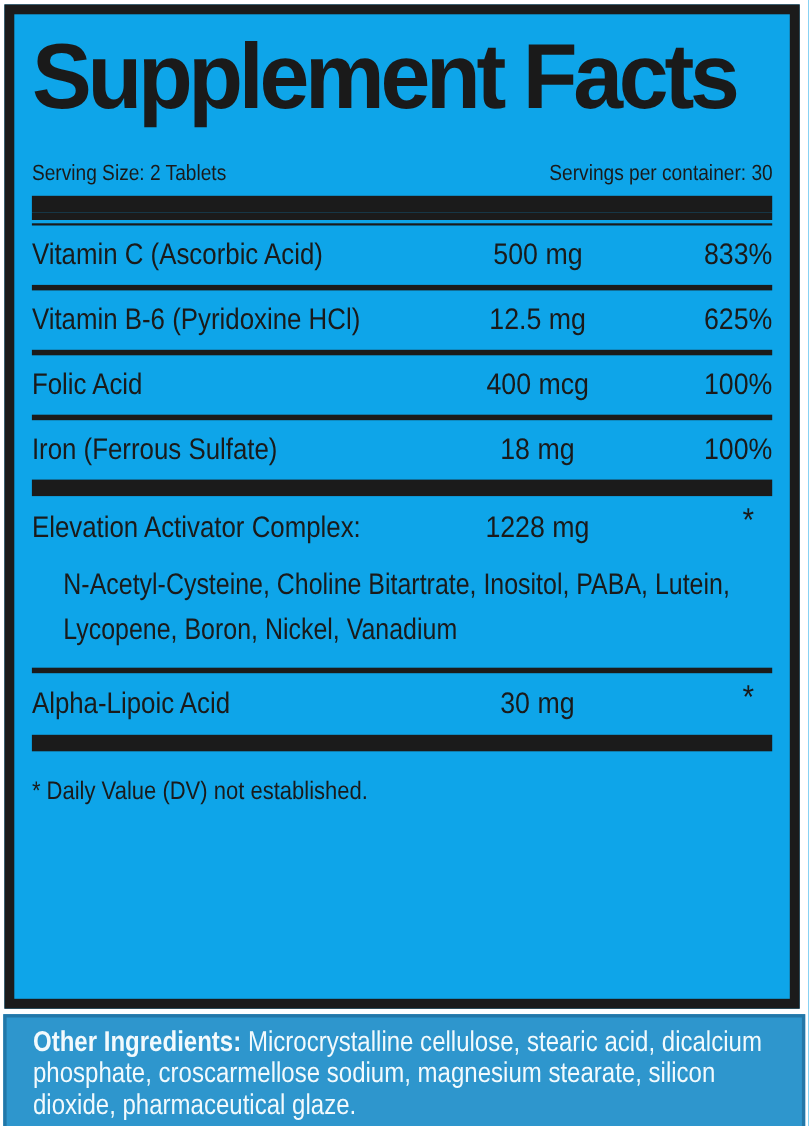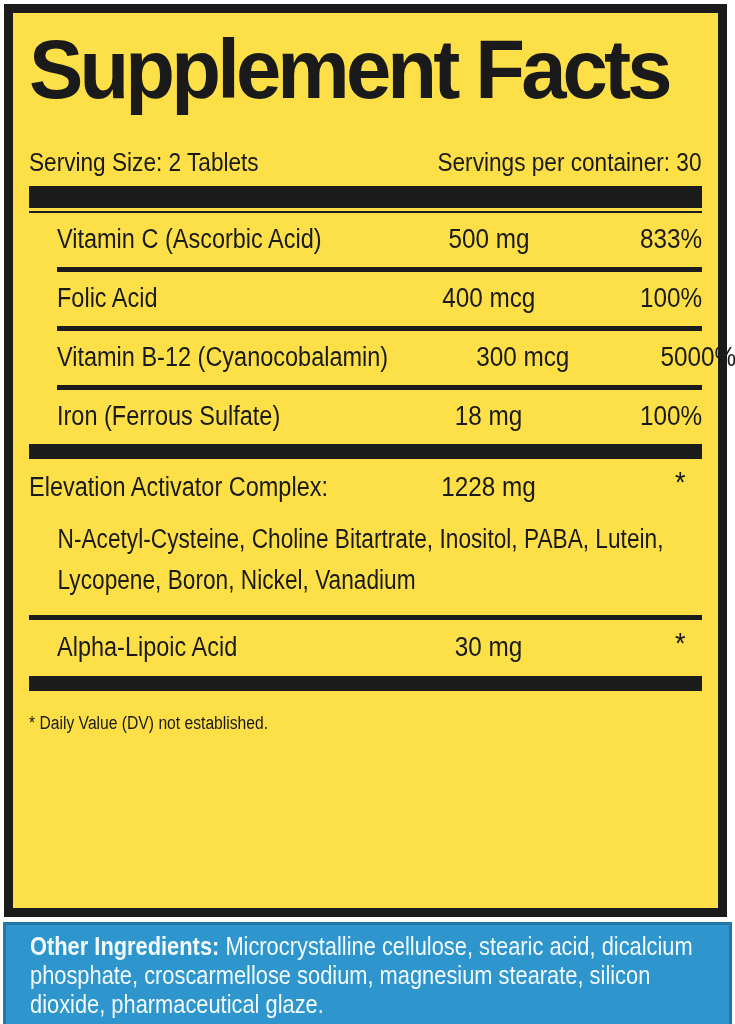--- a/index.html
+++ b/index.html
@@ -2,55 +2,55 @@
 <html><head>
 <meta charset="utf-8">
 <style>
   html,body{margin:0;padding:0;}
   body{
     width:735px;height:1024px;background:#ffffff;position:relative;
     font-family:"Liberation Sans", sans-serif;color:#1a1a1a;overflow:hidden;
   }
   .label{
     position:absolute;left:4px;top:4px;width:723px;height:913px;
-    box-sizing:border-box;border:9px solid #1b1b1b;background:#fde047;
+    box-sizing:border-box;border:9px solid #1b1b1b;background:#0ea5e9;
     padding:0 16px;
   }
   .title{
     margin:14px 0 0 0;font-weight:bold;font-size:84px;line-height:1.02;
     letter-spacing:-4px;white-space:nowrap;
     transform:scaleX(0.97);transform-origin:left center;
   }
   .serving-row{
     display:flex;justify-content:space-between;margin-top:34px;
-    font-size:26px;
+    font-size:20px;
   }
   .cxl{transform:scaleX(0.87);transform-origin:left center;display:inline-block;white-space:nowrap;}
   .cxr{transform:scaleX(0.87);transform-origin:right center;display:inline-block;white-space:nowrap;}
   .bar{height:15px;background:#1b1b1b;margin-top:8px;}
   .row{
     display:grid;grid-template-columns:1fr 170px 128px;align-items:center;
     font-size:27px;min-height:52px;
   }
   .row .name{justify-self:start;transform:scaleX(0.87);transform-origin:left center;white-space:nowrap;}
   .row .amt{justify-self:center;transform:scaleX(0.9);transform-origin:center;white-space:nowrap;}
   .row .dv{justify-self:end;transform:scaleX(0.9);transform-origin:right center;white-space:nowrap;}
   .row.hdr{font-weight:bold;min-height:50px;}
   .dblrule .t{height:7px;background:#1b1b1b;}
   .dblrule .b{height:2px;background:#1b1b1b;margin-top:3px;}
-  .row.nutr{border-bottom:5px solid #1b1b1b;min-height:54px;margin-left:28px;}
+  .row.nutr{border-bottom:5px solid #1b1b1b;min-height:54px;}
   .row.nutr.last{border-bottom:none;text-align:right;}
   .row .dv.star{align-self:start;padding-top:6px;font-size:30px;padding-right:18px;}
   .row.blend{min-height:58px;text-align:center;}
   .sub-ing{
     padding:2px 14px 14px 34px;font-size:27px;line-height:41px;
     transform:scaleX(0.84);transform-origin:left top;width:119%;box-sizing:border-box;
   }
   .sep{height:5px;background:#1b1b1b;}
-  .footnote{margin-top:22px;font-size:18px;}
+  .footnote{margin-top:22px;font-size:23px;}
   .other{
     position:absolute;left:3px;top:922px;width:729px;min-height:91px;box-sizing:border-box;
     background:#2e96cd;border:3px solid #2277a8;
     color:#f2fafd;font-size:26px;line-height:29px;
     padding:7px 10px 9px 24px;
   }
   .other-inner{transform:scaleX(0.84);transform-origin:left top;width:119%;box-sizing:border-box;}
   .other b{font-weight:bold;}
 </style>
 </head>
@@ -72,28 +72,28 @@
     <div class="t"></div>
     <div class="b"></div>
   </div>
 
   <div class="row nutr">
     <span class="name">Vitamin C (Ascorbic Acid)</span>
     <span class="amt">500 mg</span>
     <span class="dv">833%</span>
   </div>
   <div class="row nutr">
+    <span class="name">Vitamin B-6 (Pyridoxine HCl)</span>
+    <span class="amt">12.5 mg</span>
+    <span class="dv">625%</span>
+  </div>
+  <div class="row nutr">
     <span class="name">Folic Acid</span>
     <span class="amt">400 mcg</span>
     <span class="dv">100%</span>
-  </div>
-  <div class="row nutr">
-    <span class="name">Vitamin B-12 (Cyanocobalamin)</span>
-    <span class="amt">300 mcg</span>
-    <span class="dv">5000%</span>
   </div>
   <div class="row nutr last">
     <span class="name">Iron (Ferrous Sulfate)</span>
     <span class="amt">18 mg</span>
     <span class="dv">100%</span>
   </div>
 
   <div class="bar" style="margin-top:0;"></div>
 
   <div class="row blend">

